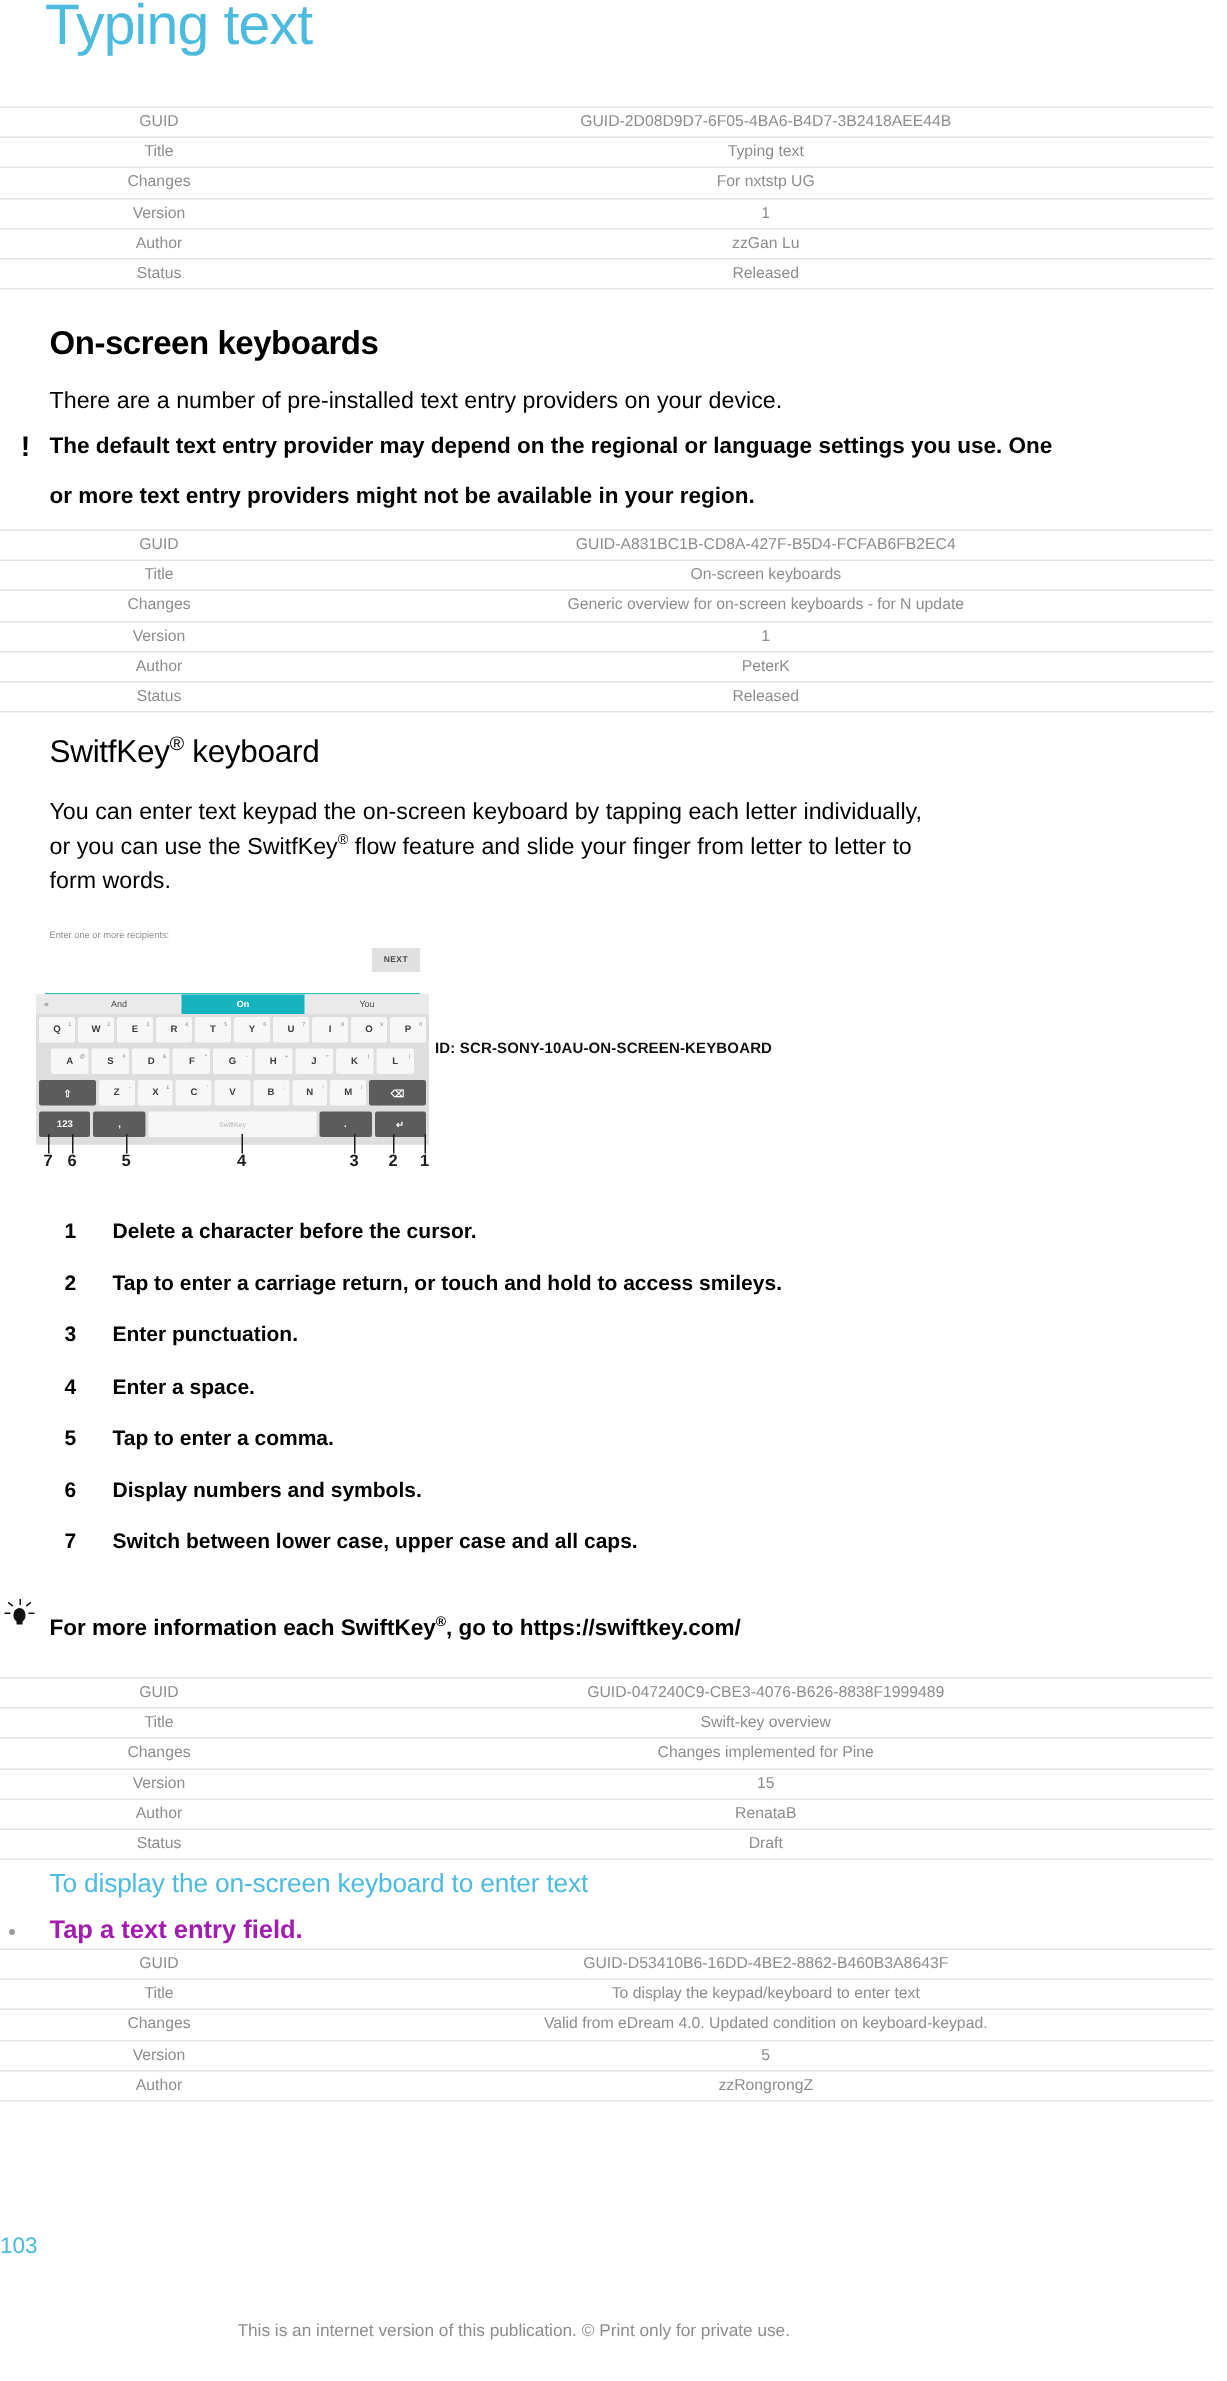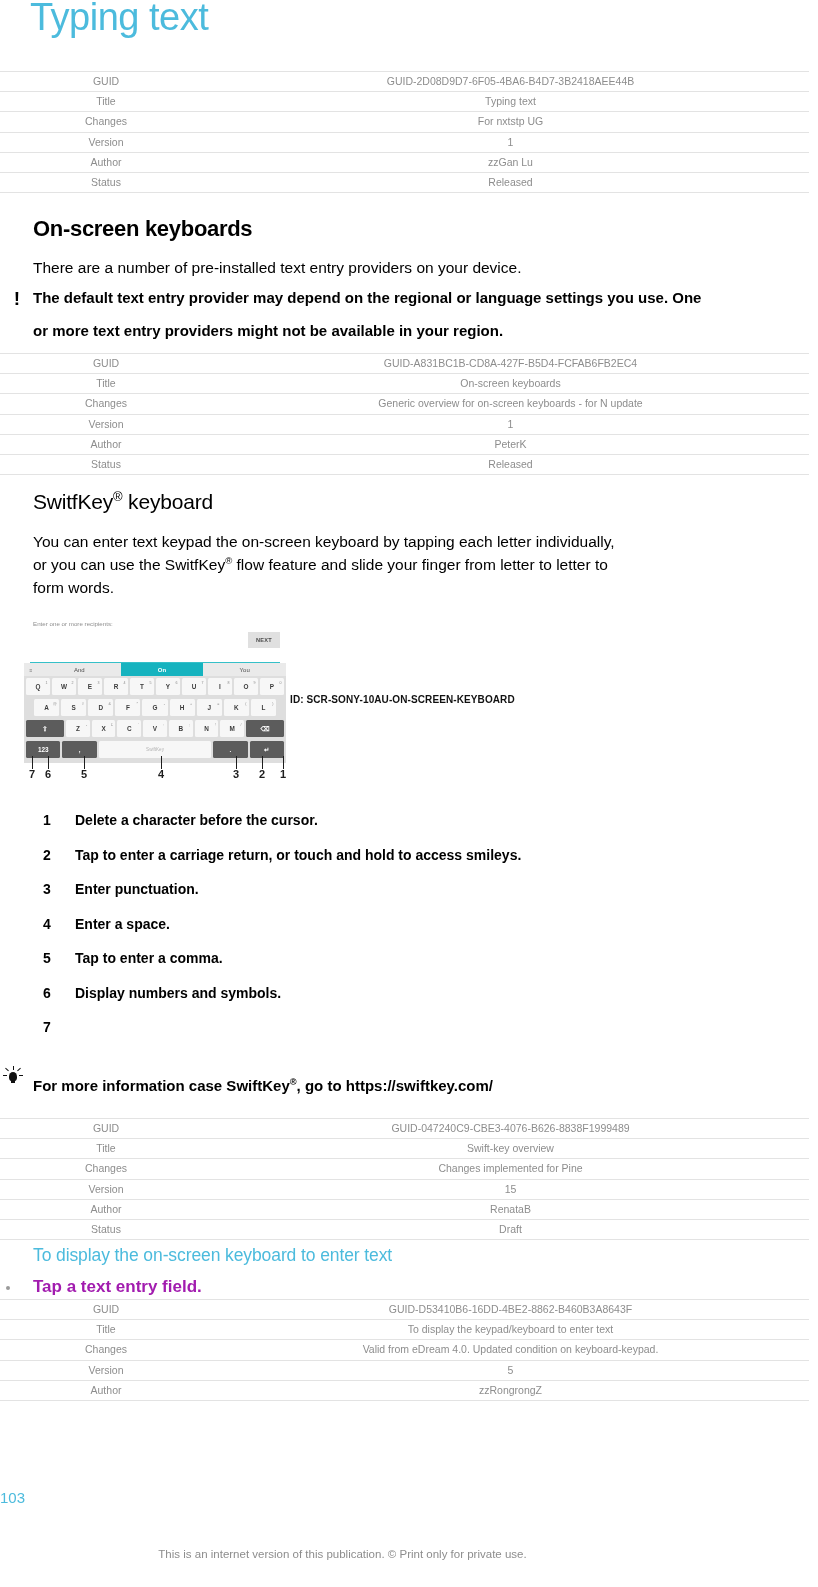--- a/index.html
+++ b/index.html
@@ -618,37 +618,38 @@
   <div class="num-item">
     <span class="n">5</span>
     <span class="t">Tap to enter a comma.</span>
   </div>
   <div class="num-item">
     <span class="n">6</span>
     <span class="t">Display numbers and symbols.</span>
   </div>
   <div class="num-item">
     <span class="n">7</span>
+    <span class="t">Switch between lower case, upper case and all caps.</span>
   </div>
 </div>
 
 <div class="note" style="top:1066px;">
   <div class="icon-col" style="left:2px;top:0;">
     <div class="bulb">
       <div class="ray r1"></div>
         <div class="ray r2"></div>
         <div class="ray r3"></div>
       <div class="ray r4"></div>
         <div class="ray r5"></div>
       <div class="glass"></div>
         <div class="base"></div>
     </div>
   </div>
   <div class="note-text" style="top:9px;">
-    <span>For more information case SwiftKey</span><sup class="reg">®</sup><span>, go to https://swiftkey.com/</span>
+    <span>For more information each SwiftKey</span><sup class="reg">®</sup><span>, go to https://swiftkey.com/</span>
   </div>
 </div>
 
 <div class="meta-block" style="top:1118px;">
   <table class="meta-table">
     <tbody>
       <tr>
         <td class="k">GUID</td>
         <td class="v">GUID-047240C9-CBE3-4076-B626-8838F1999489</td>
       </tr>

